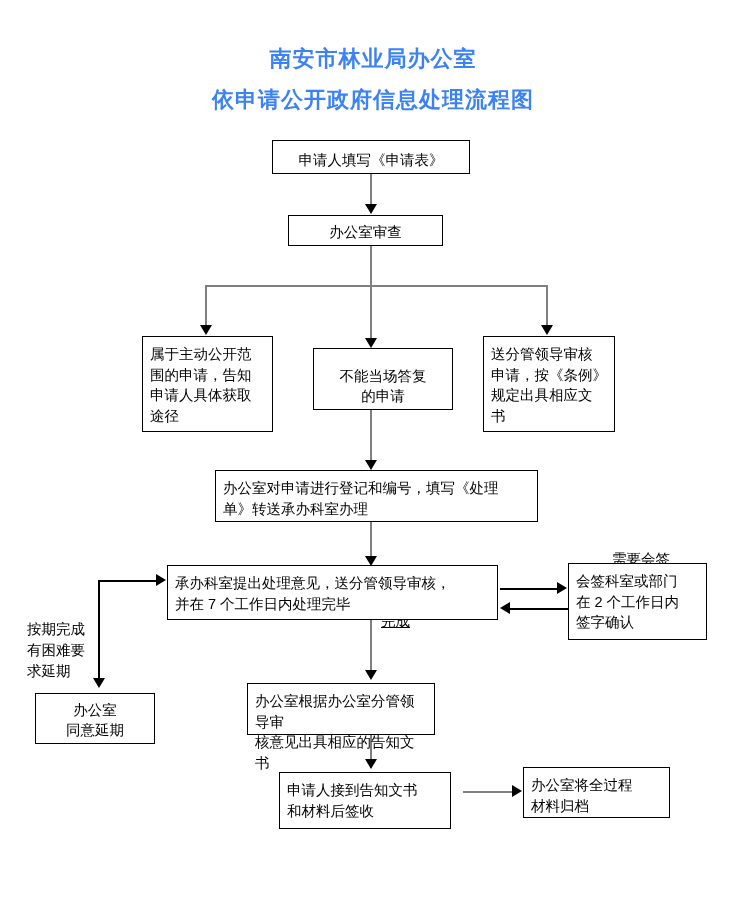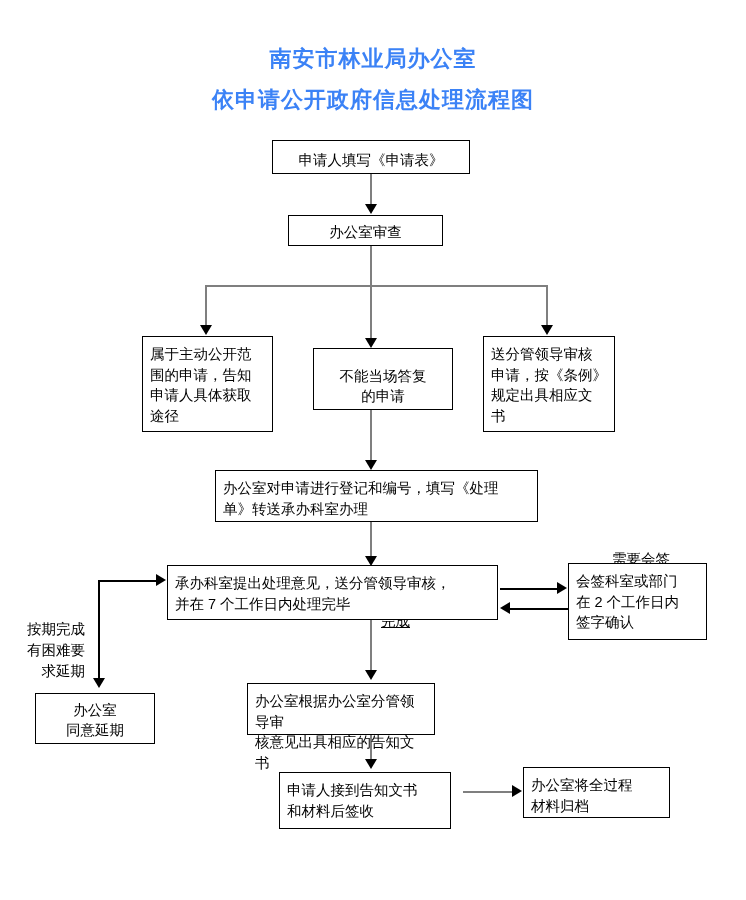--- a/index.html
+++ b/index.html
@@ -96,21 +96,20 @@
     z-index: 2;
   }
 
   .edge-label {
     position: absolute;
     font-size: 14.5px;
     line-height: 1.45;
     color: #000000;
     white-space: pre-line;
     z-index: 2;
-    text-align: right;
   }
 </style>
 </head>
 <body>
 
 <div id="page">
 
   <div class="title" id="title-line1">南安市林业局办公室</div>
   <div class="title" id="title-line2">依申请公开政府信息处理流程图</div>
 

